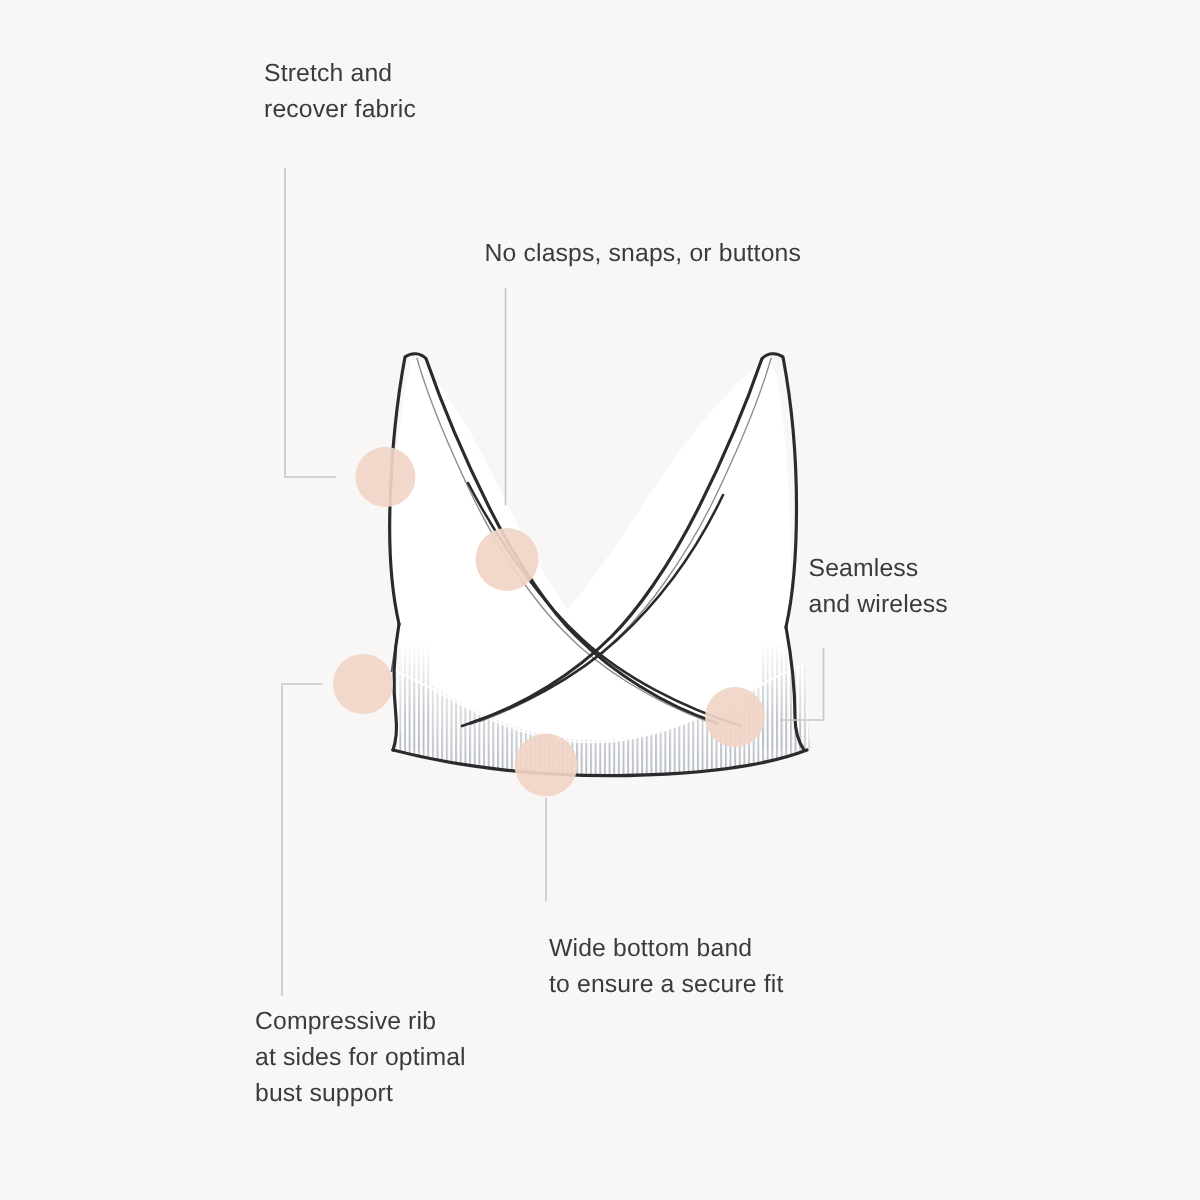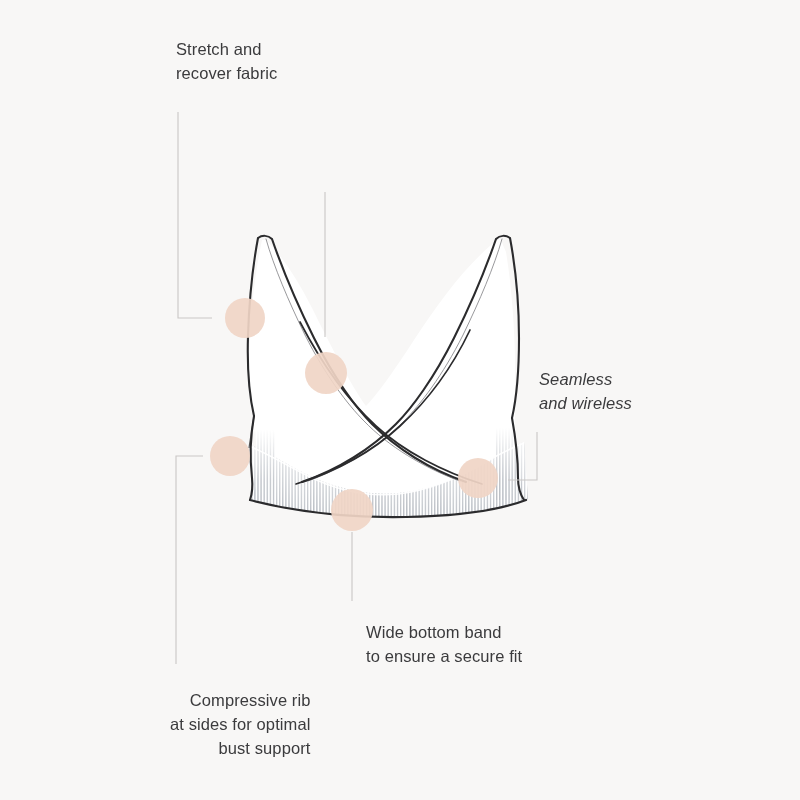--- a/index.html
+++ b/index.html
@@ -12,35 +12,36 @@
     background: #f8f7f6;
     font-family: "Liberation Sans", sans-serif;
     overflow: hidden;
     position: relative;
   }
   #stage {
     position: absolute;
     left: 0; top: 0;
     width: 736px;
     height: 800px;
+    padding-left: 12px;
   }
   .annotation {
     position: absolute;
     color: #3b3b3d;
     font-size: 16.5px;
     line-height: 1.45;
     letter-spacing: 0.1px;
     white-space: pre-line;
     font-weight: 400;
   }
   #ann-stretch   { left: 176px; top: 38px; }
   #ann-noclasps  { left: 323px; top: 158px; }
-  #ann-seamless  { left: 539px; top: 368px; font-style: italic; }
+  #ann-seamless  { left: 539px; top: 368px; }
   #ann-wideband  { left: 366px; top: 621px; }
-  #ann-rib       { left: 170px; top: 689px; text-align: right; }
+  #ann-rib       { left: 170px; top: 670px; }
 
   svg { display: block; }
 </style>
 </head>
 <body>
 
 <div id="stage">
 
   <svg id="art" width="800" height="800" viewBox="0 0 800 800">
 
@@ -204,20 +205,21 @@
       <path d="M325,192 L325,337"></path>
       <path d="M537,432 L537,480 L508,480"></path>
       <path d="M352,532 L352,601"></path>
       <path d="M203,456 L176,456 L176,664"></path>
     </g>
   </svg>
 
   <div class="annotation" id="ann-stretch">Stretch and
 recover fabric</div>
 
+  <div class="annotation" id="ann-noclasps">No clasps, snaps, or buttons</div>
 
   <div class="annotation" id="ann-seamless">Seamless
 and wireless</div>
 
   <div class="annotation" id="ann-wideband">Wide bottom band
 to ensure a secure fit</div>
 
   <div class="annotation" id="ann-rib">Compressive rib
 at sides for optimal
 bust support</div>

